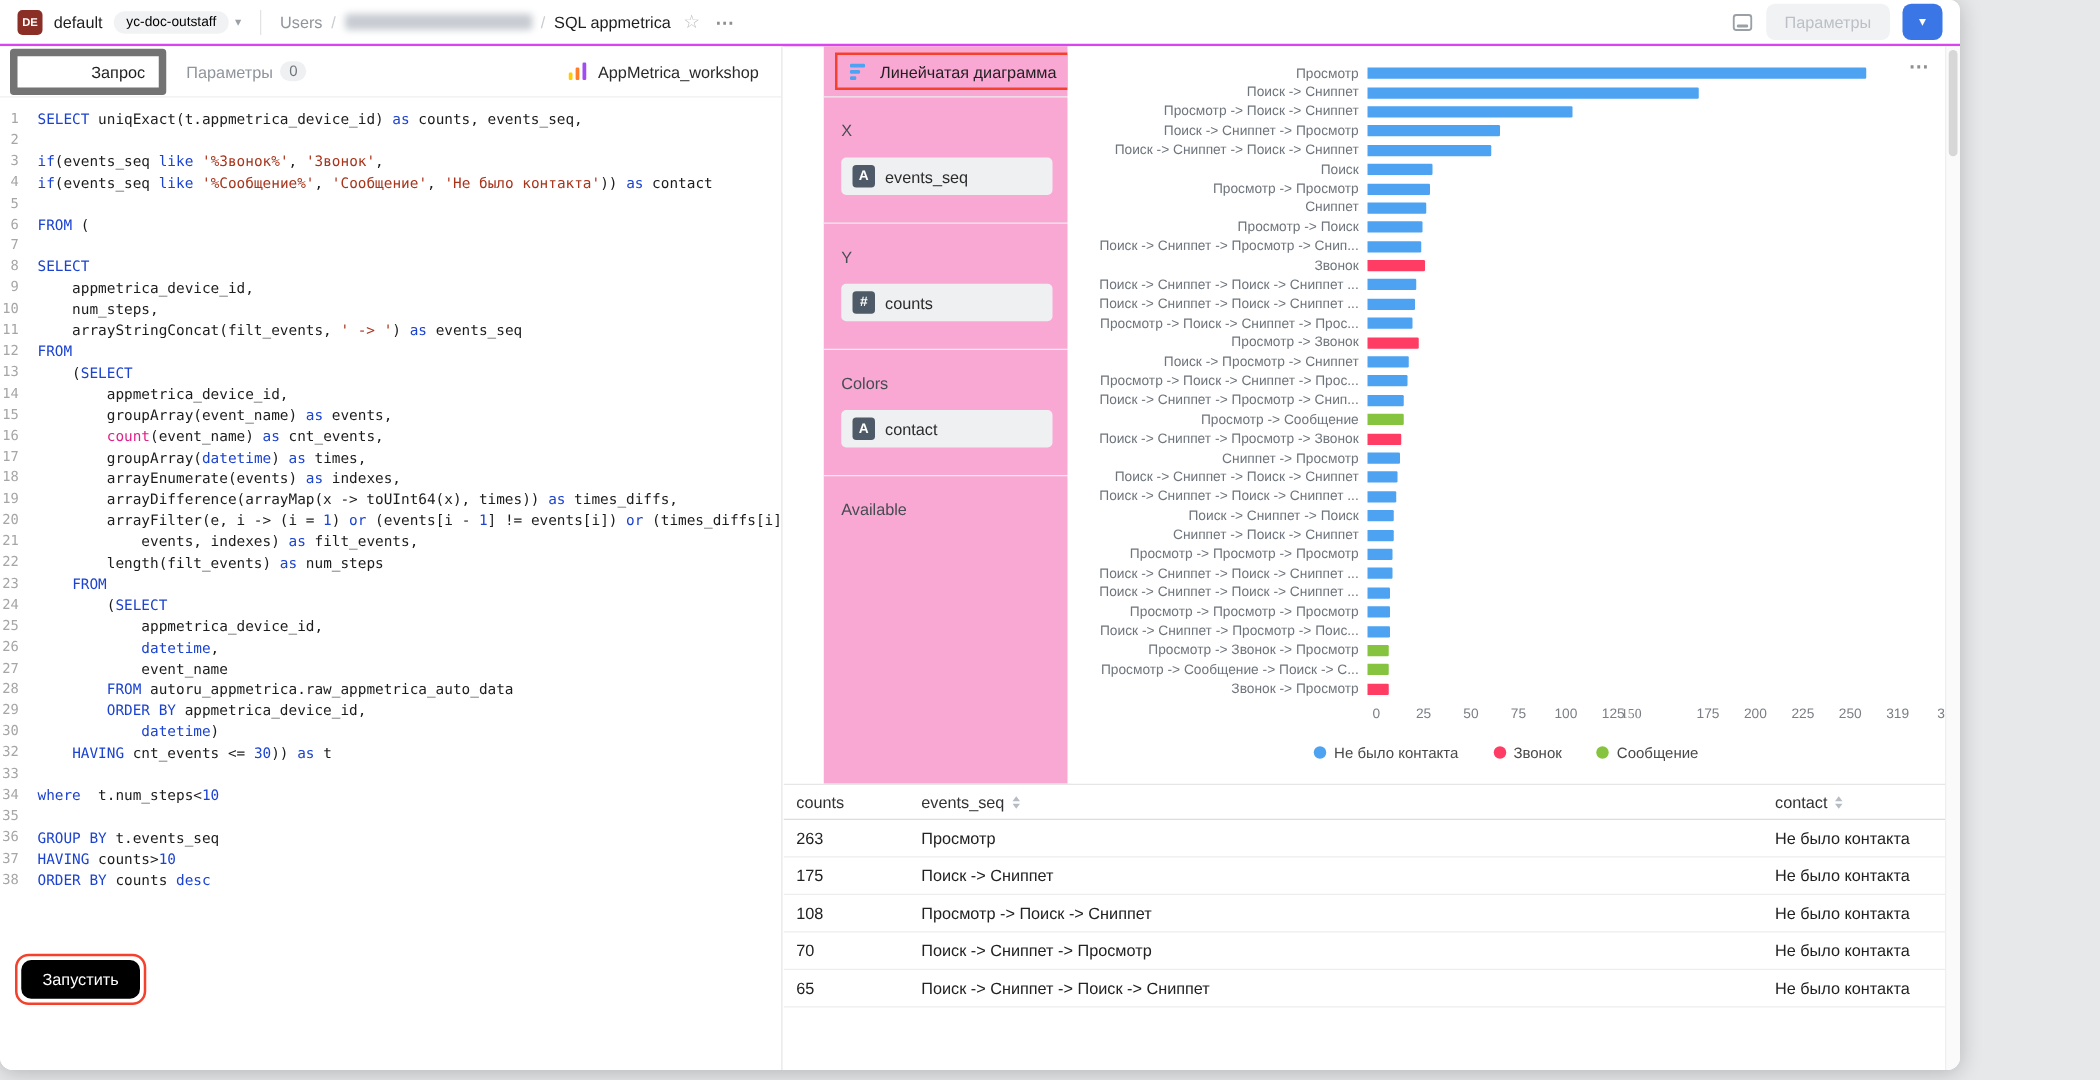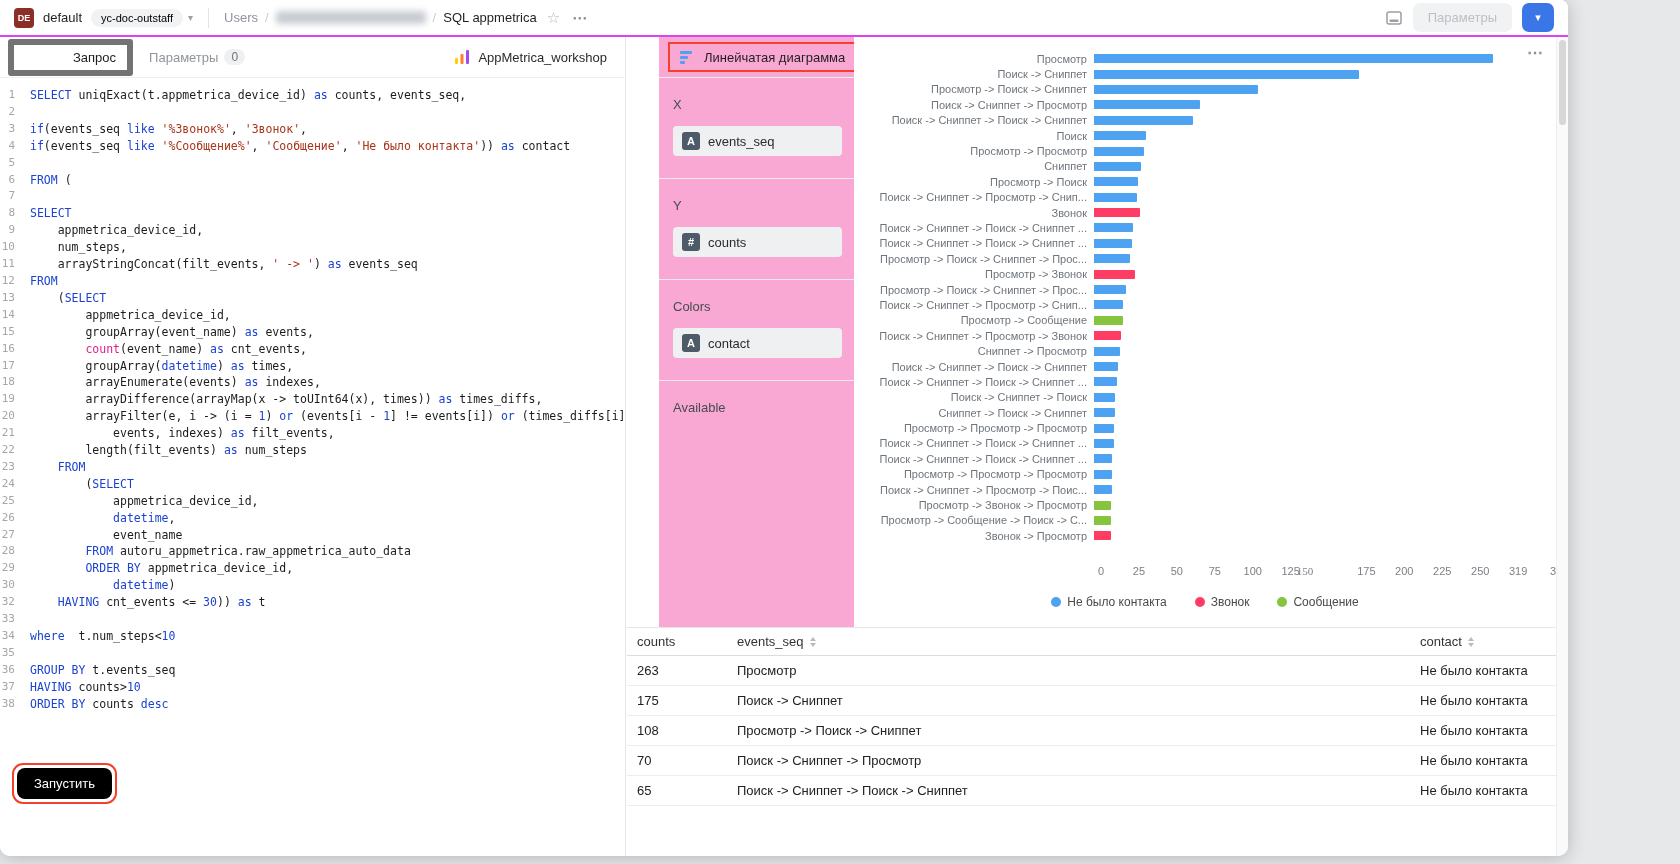--- a/index.html
+++ b/index.html
@@ -384,20 +384,24 @@
         </div>
         <div class="crow">
           <span class="bar-label">Просмотр -&gt; Поиск -&gt; Сниппет -&gt; Прос...</span>
           <div class="bar" style="width: 36.4px; background: rgb(77, 162, 241);"></div>
         </div>
         <div class="crow">
           <span class="bar-label">Просмотр -&gt; Звонок</span>
           <div class="bar" style="width: 40.9px; background: rgb(255, 61, 100);"></div>
         </div>
         <div class="crow">
+          <span class="bar-label">Поиск -&gt; Просмотр -&gt; Сниппет</span>
+          <div class="bar" style="width: 33.4px; background: rgb(77, 162, 241);"></div>
+        </div>
+        <div class="crow">
           <span class="bar-label">Просмотр -&gt; Поиск -&gt; Сниппет -&gt; Прос...</span>
           <div class="bar" style="width: 31.8px; background: rgb(77, 162, 241);"></div>
         </div>
         <div class="crow">
           <span class="bar-label">Поиск -&gt; Сниппет -&gt; Просмотр -&gt; Снип...</span>
           <div class="bar" style="width: 28.8px; background: rgb(77, 162, 241);"></div>
         </div>
         <div class="crow">
           <span class="bar-label">Просмотр -&gt; Сообщение</span>
           <div class="bar" style="width: 28.8px; background: rgb(134, 196, 64);"></div>

